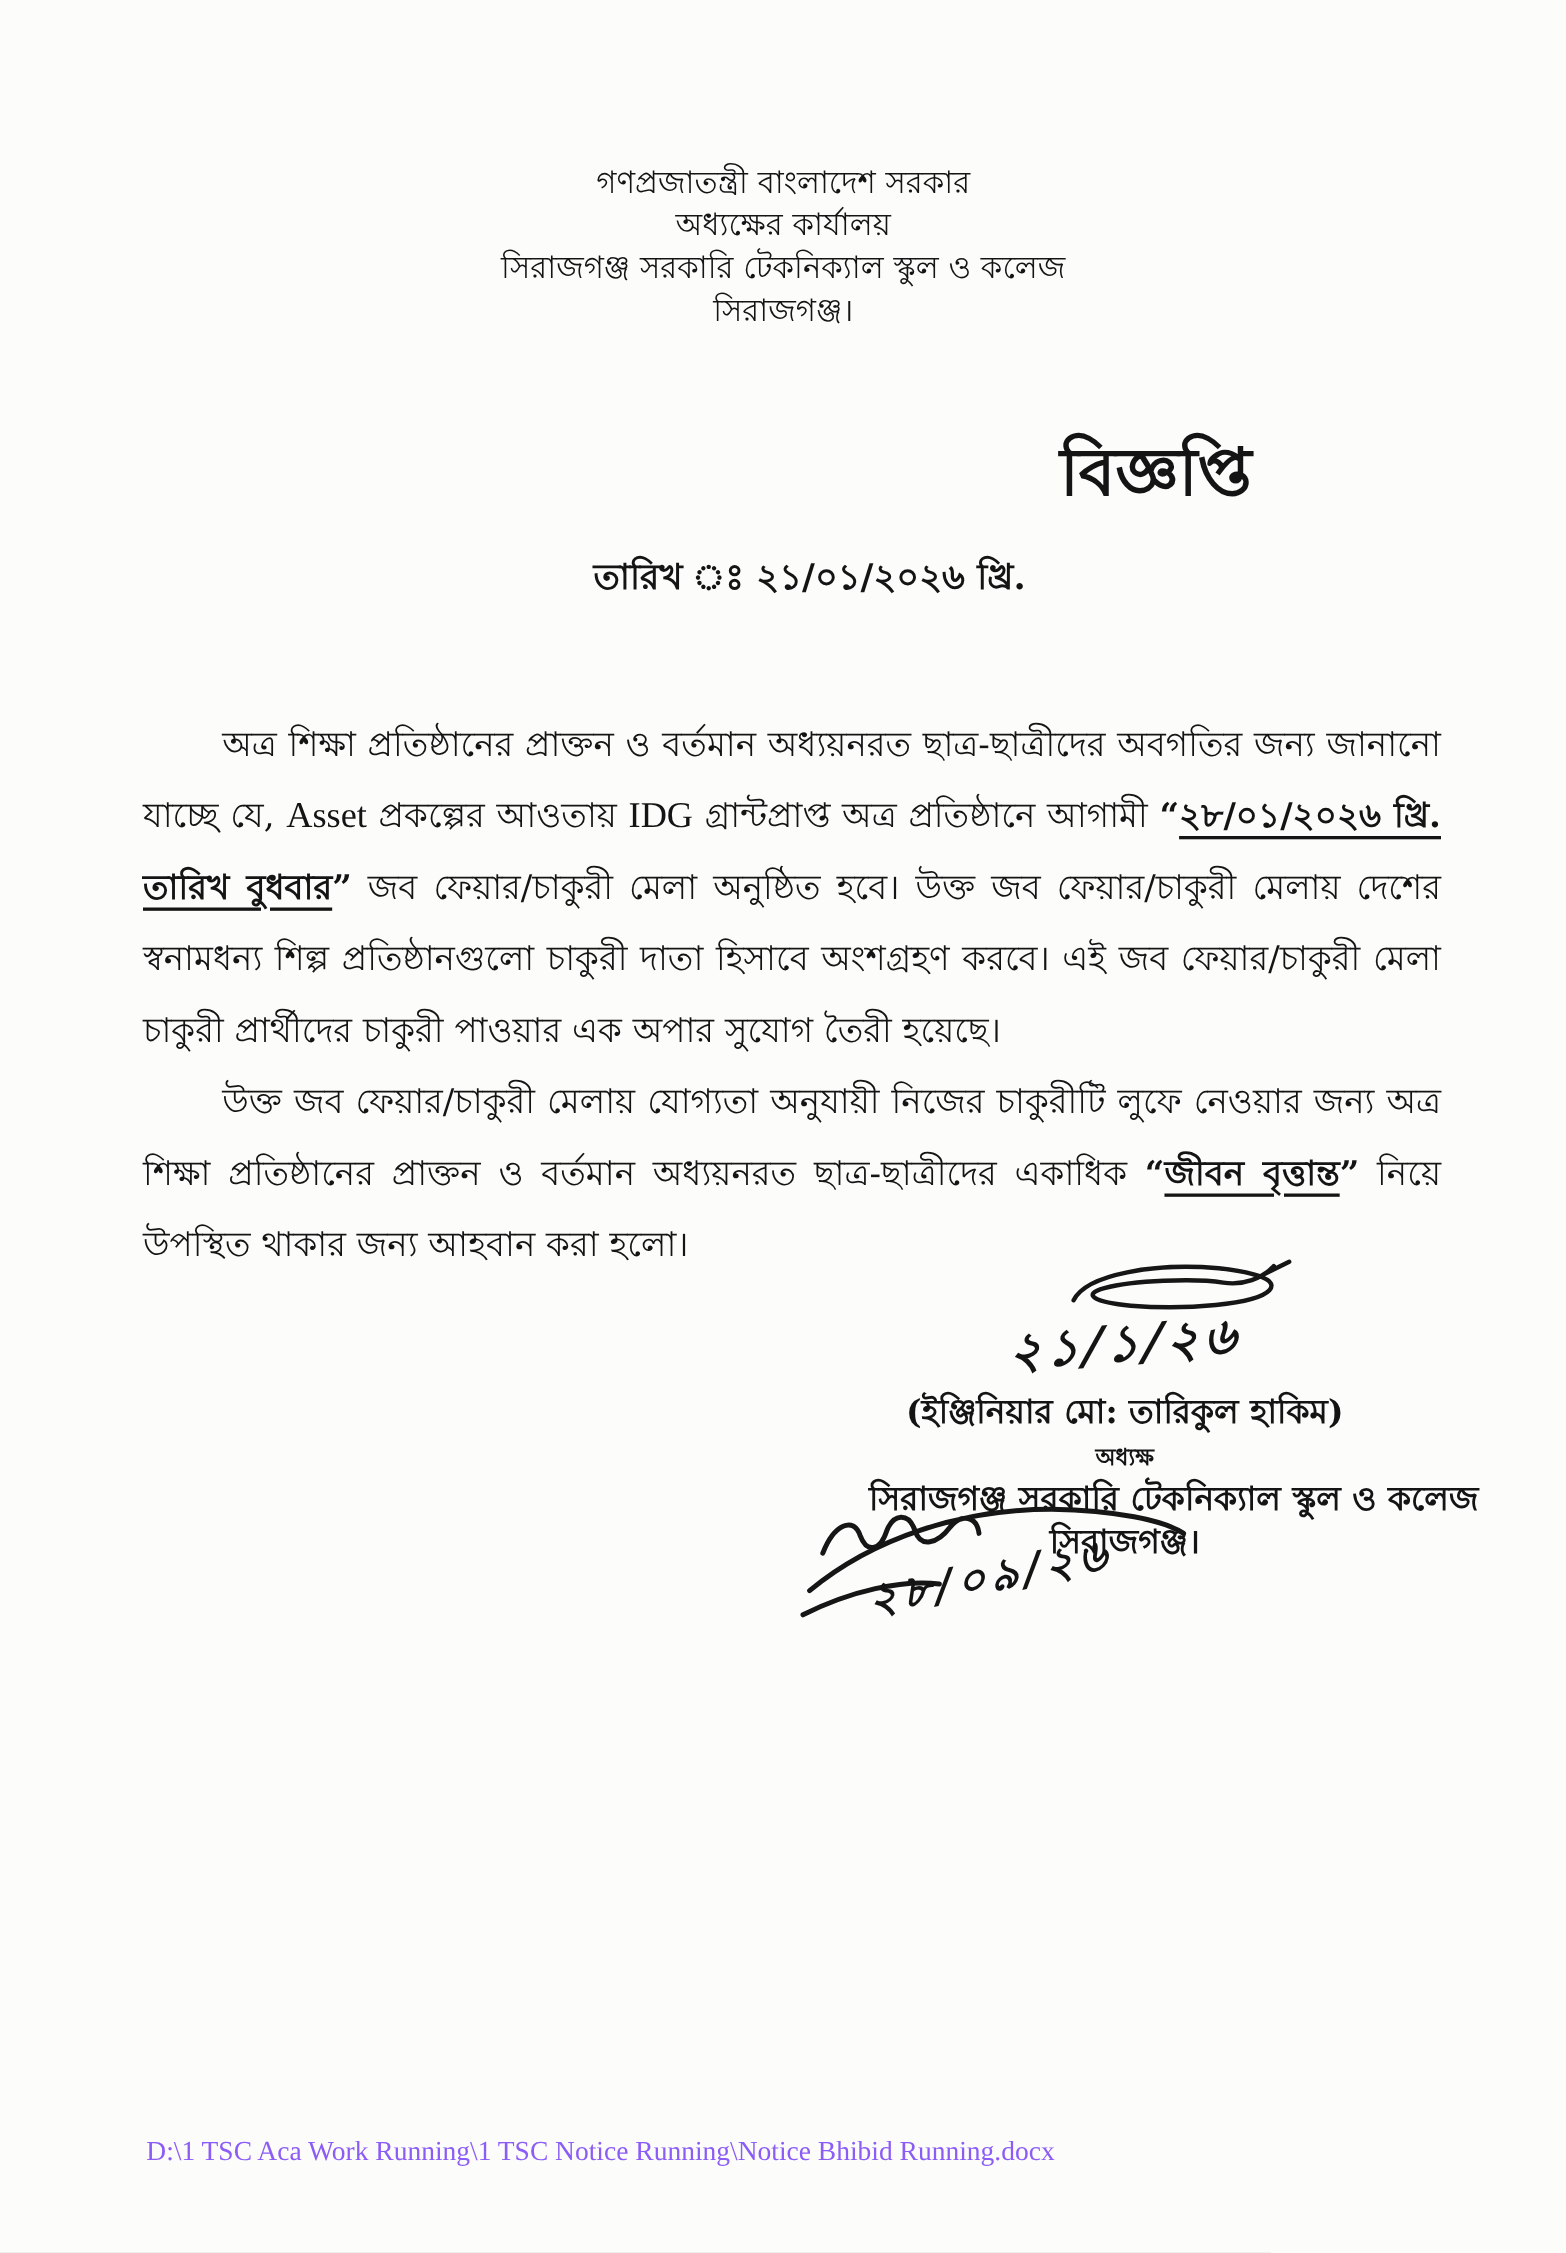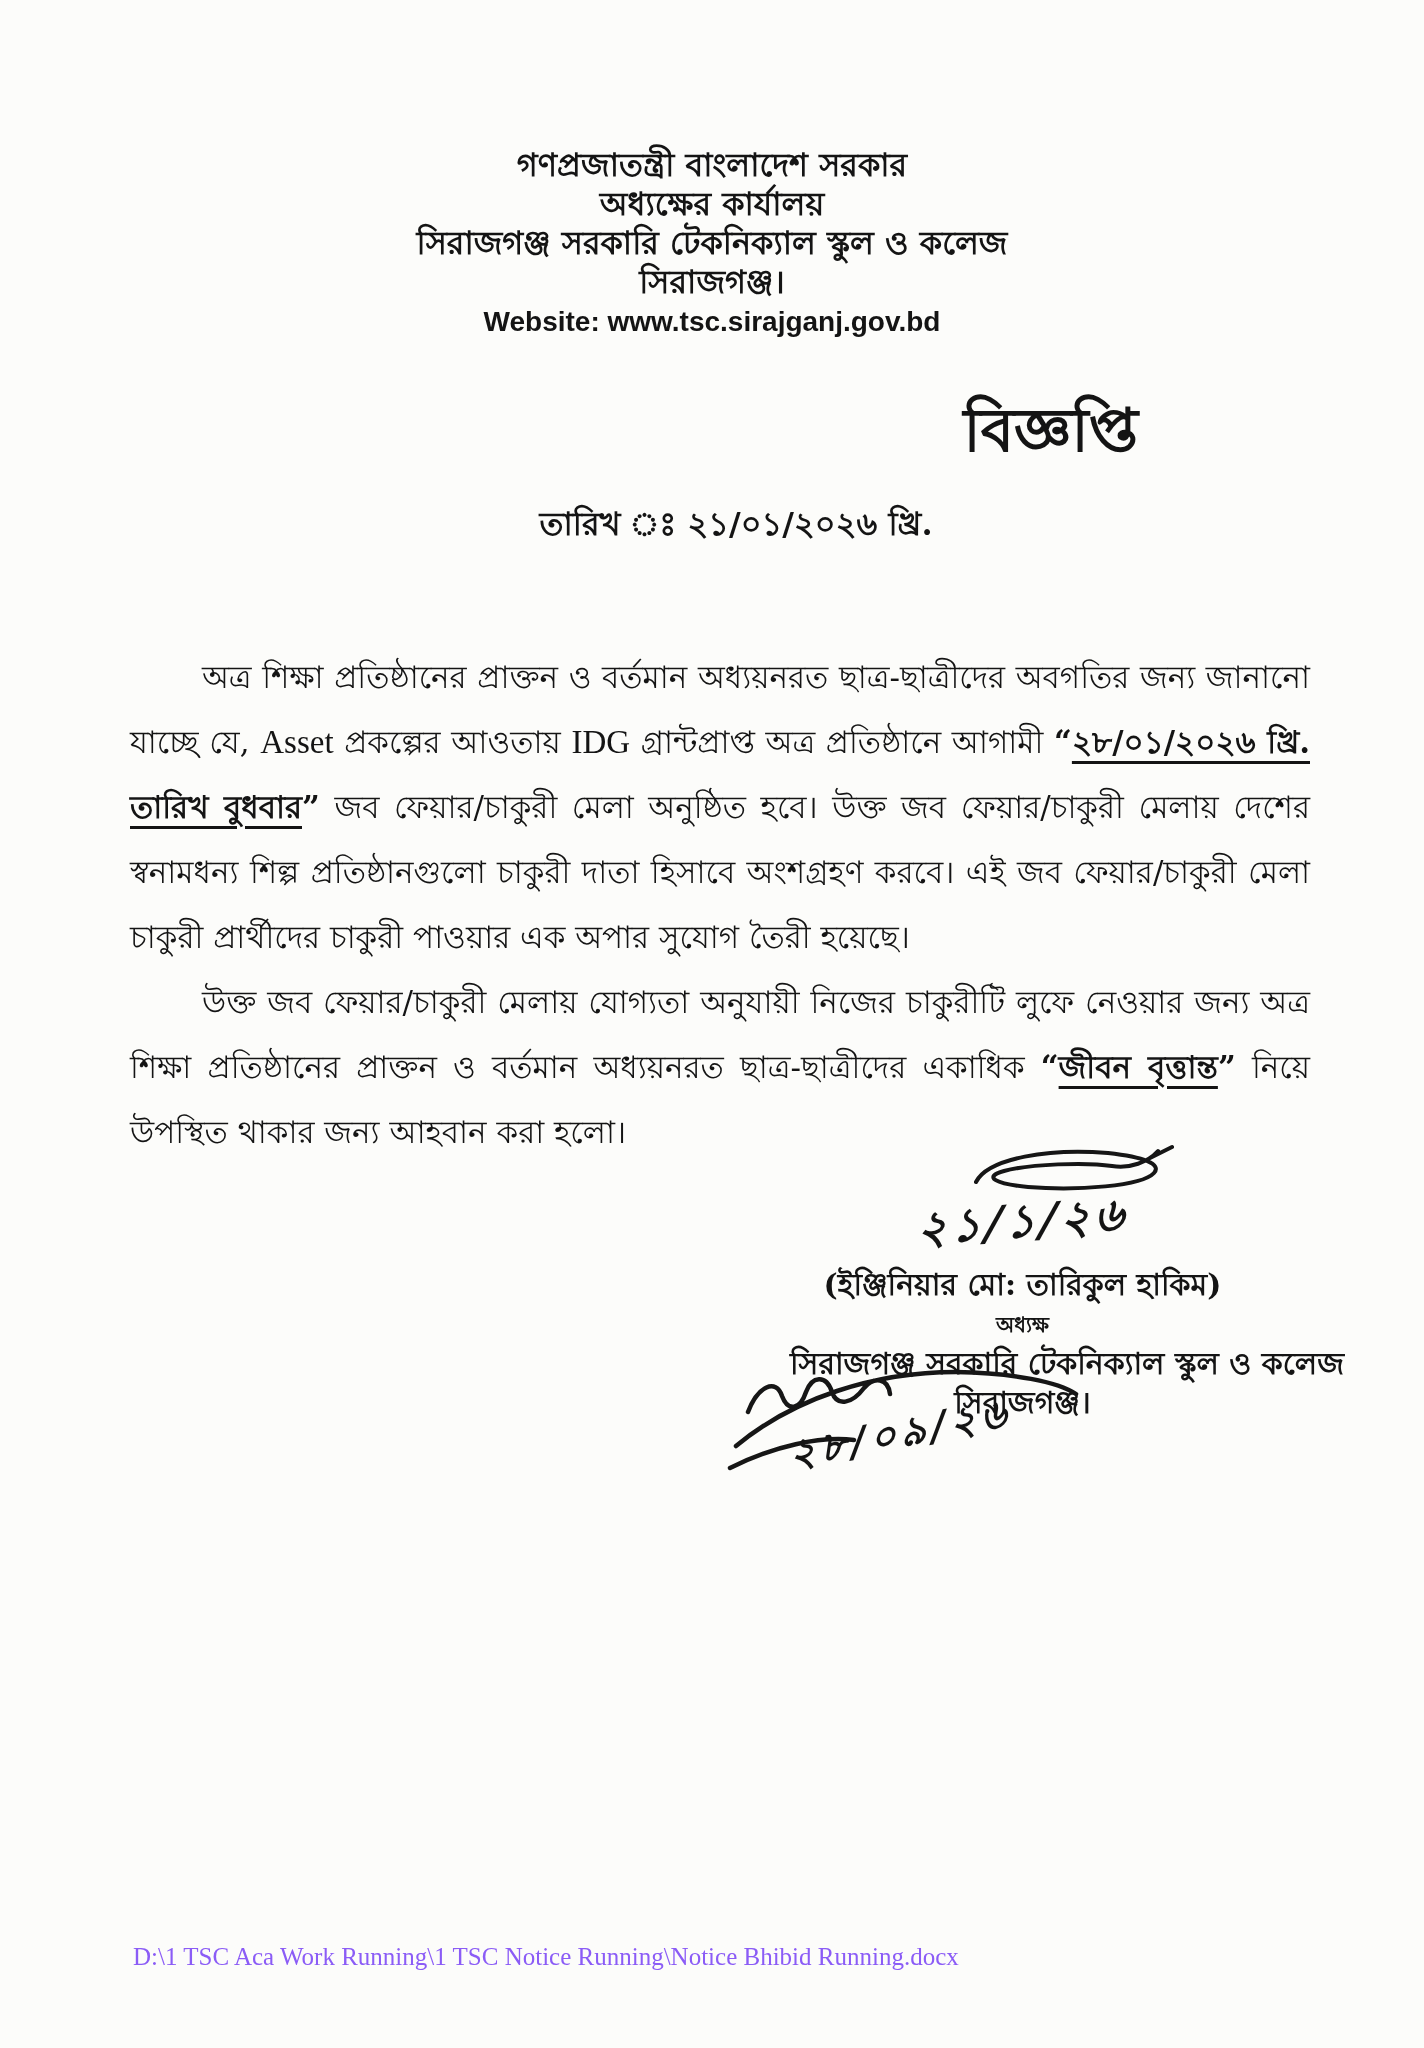--- a/index.html
+++ b/index.html
@@ -8,21 +8,21 @@
     width:1424px; height:2048px;
     margin:0 auto;
     background:#fcfcfa;
     font-family:"DejaVu Serif", serif;
     color:#141414;
     overflow:hidden;
   }
 
   
   .header-block { position:absolute; top:146px; left:286px; width:852px; text-align:center; }
-  .h-line { font-size:32px; line-height:39px; font-weight:700; }
+  .h-line { font-size:28px; line-height:39px; font-weight:400; }
   .h-website { font-family:"Liberation Sans", sans-serif; font-weight:bold; font-size:28px; line-height:40px; }
 
   
   .stamp { position:absolute; left:1002px; top:98px; width:260px; }
   .stamp-art { display:block; margin-left:28px; }
   .stamp-l1, .stamp-l2 { font-size:29px; line-height:31px; font-weight:bold; letter-spacing:1px; white-space:nowrap; }
   .stamp-l3, .stamp-l4 { font-size:35px; line-height:35px; font-weight:800; letter-spacing:1px; white-space:nowrap; }
 
   
   .doc-title { position:absolute; top:390px; left:286px; width:852px; text-align:right;
@@ -64,21 +64,20 @@
 </head>
 <body>
 
 <div class="page">
 
   <div class="header-block">
     <div class="h-line">গণপ্রজাতন্ত্রী বাংলাদেশ সরকার</div>
     <div class="h-line">অধ্যক্ষের কার্যালয়</div>
     <div class="h-line">সিরাজগঞ্জ সরকারি টেকনিক্যাল স্কুল ও কলেজ</div>
     <div class="h-line">সিরাজগঞ্জ।</div>
-    <div class="h-website">Website: www.tsc.sirajganj.gov.bd</div>
   </div>
 
 
   <div class="doc-title">বিজ্ঞপ্তি</div>
   <div class="date-line">তারিখ ঃ ২১/০১/২০২৬ খ্রি.</div>
 
   <div class="body-text">
     <p><span class="run-normal">অত্র শিক্ষা প্রতিষ্ঠানের প্রাক্তন ও বর্তমান অধ্যয়নরত ছাত্র-ছাত্রীদের অবগতির জন্য জানানো যাচ্ছে যে, </span><span class="run-latin">Asset</span><span class="run-normal"> প্রকল্পের আওতায় </span><span class="run-latin">IDG</span><span class="run-normal"> গ্রান্টপ্রাপ্ত অত্র প্রতিষ্ঠানে আগামী </span><span class="run-bold">“</span><span class="run-bold-underline">২৮/০১/২০২৬ খ্রি. তারিখ বুধবার</span><span class="run-bold">”</span><span class="run-normal"> জব ফেয়ার/চাকুরী মেলা অনুষ্ঠিত হবে। উক্ত জব ফেয়ার/চাকুরী মেলায় দেশের স্বনামধন্য শিল্প প্রতিষ্ঠানগুলো চাকুরী দাতা হিসাবে অংশগ্রহণ করবে। এই জব ফেয়ার/চাকুরী মেলা চাকুরী প্রার্থীদের চাকুরী পাওয়ার এক অপার সুযোগ তৈরী হয়েছে।</span></p>
     <p><span class="run-normal">উক্ত জব ফেয়ার/চাকুরী মেলায় যোগ্যতা অনুযায়ী নিজের চাকুরীটি লুফে নেওয়ার জন্য অত্র শিক্ষা প্রতিষ্ঠানের প্রাক্তন ও বর্তমান অধ্যয়নরত ছাত্র-ছাত্রীদের একাধিক </span><span class="run-bold">“</span><span class="run-bold-underline">জীবন বৃত্তান্ত</span><span class="run-bold">”</span><span class="run-normal"> নিয়ে উপস্থিত থাকার জন্য আহবান করা হলো।</span></p>
   </div>

